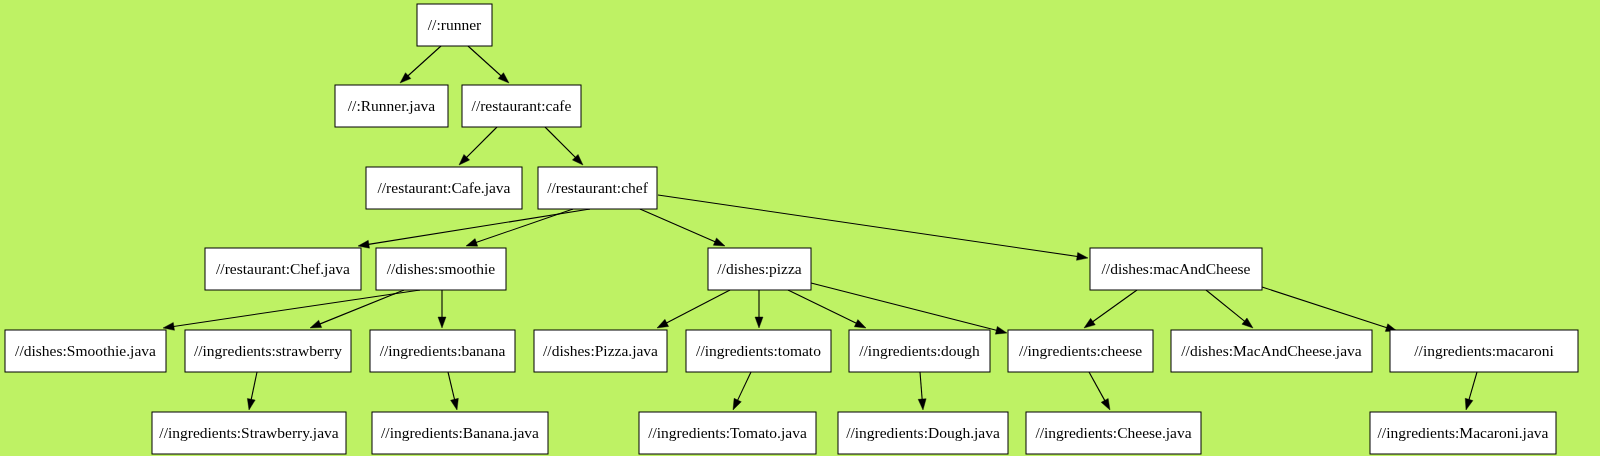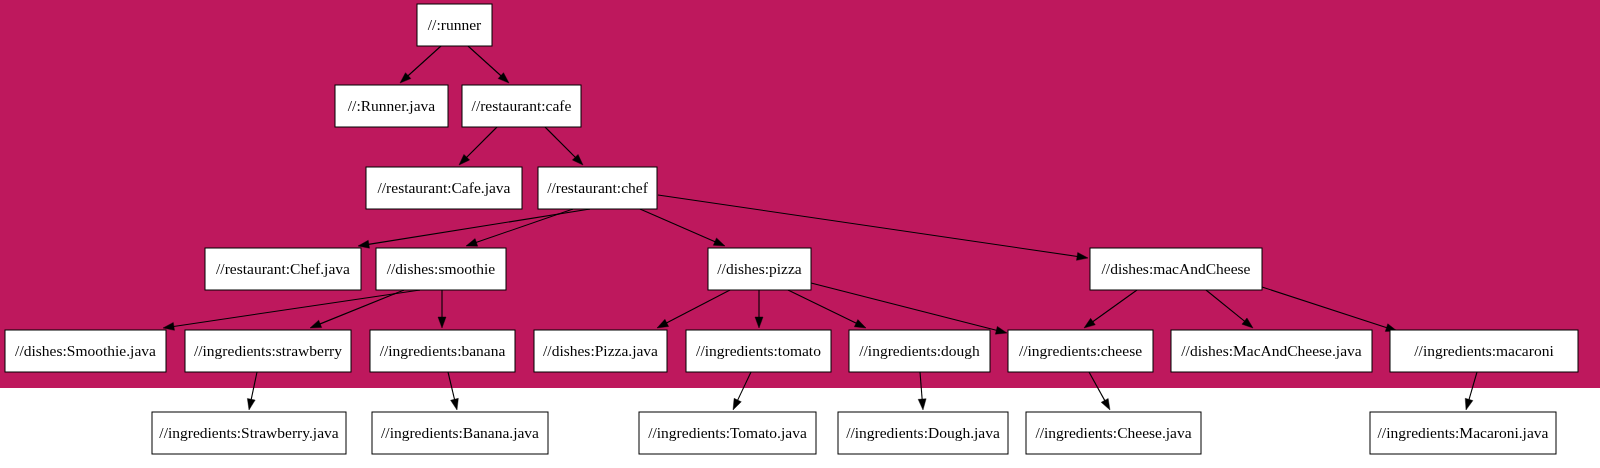--- a/index.html
+++ b/index.html
@@ -10,22 +10,22 @@
   }
   body {
     width: 1600px;
     height: 468px;
     font-family: "Liberation Serif", "DejaVu Serif", serif;
     overflow: hidden;
   }
   #graph-root {
     position: relative;
     width: 1600px;
-    height: 388px;
-    background: #be185d;
+    height: 456px;
+    background: #bef264;
   }
   svg#graph-canvas {
     display: block;
     width: 1600px;
     height: 468px;
   }
   .node-box {
     fill: #ffffff;
     stroke: #000000;
     stroke-width: 1;

